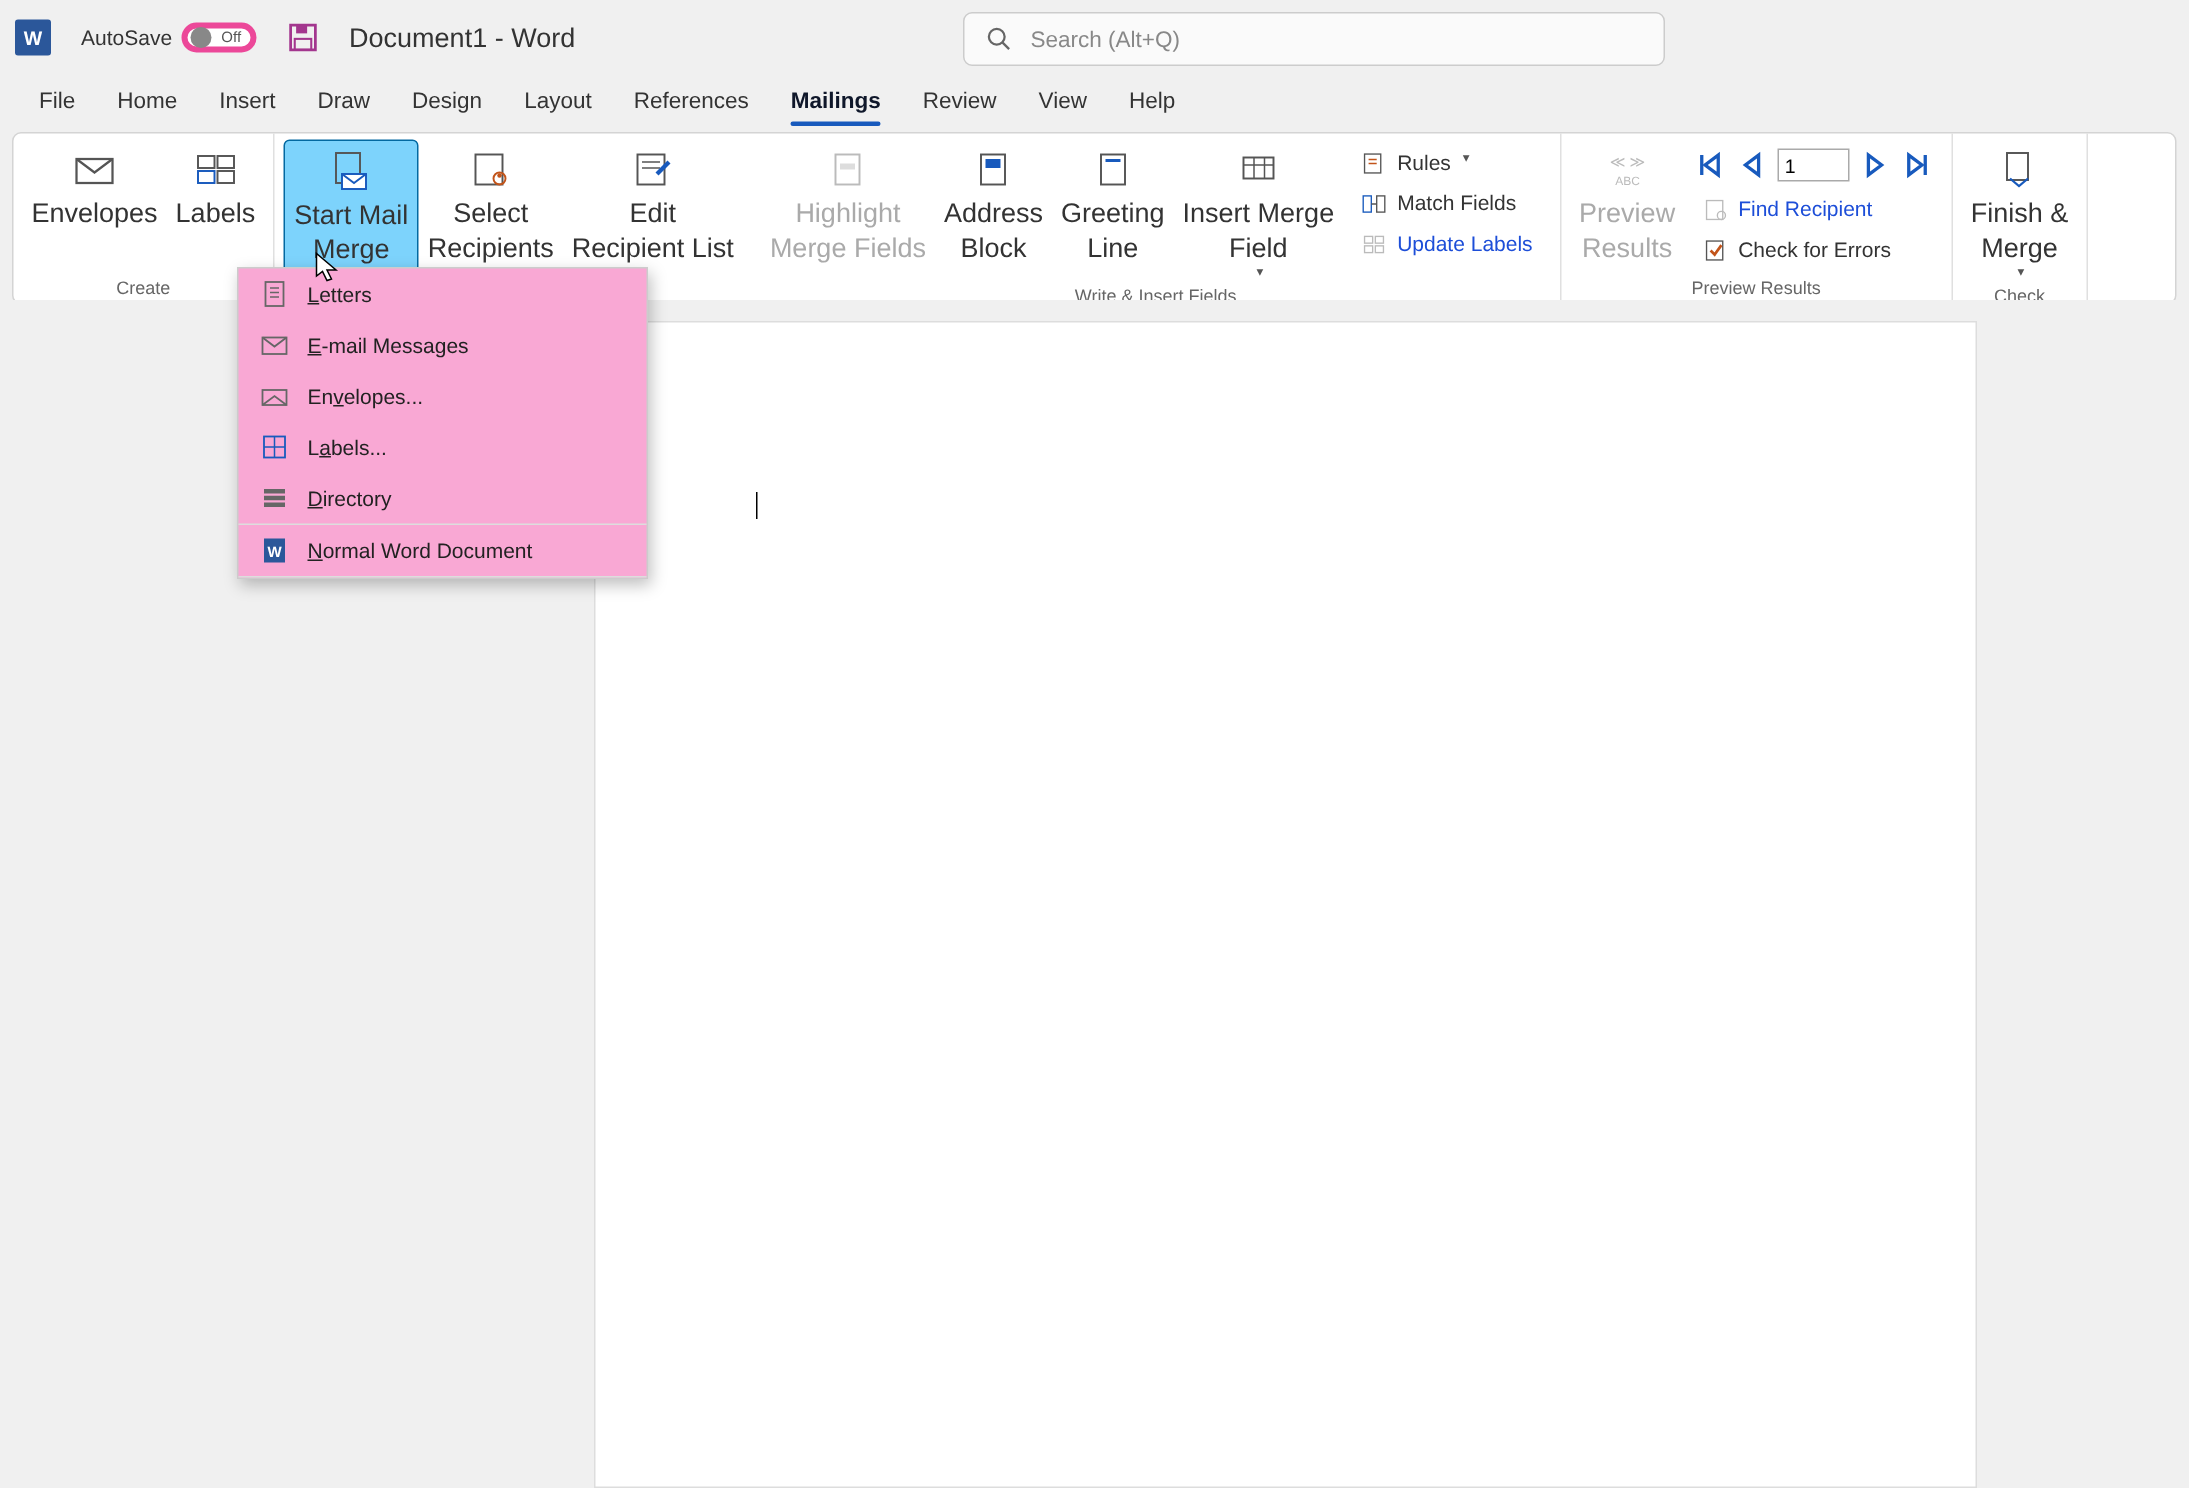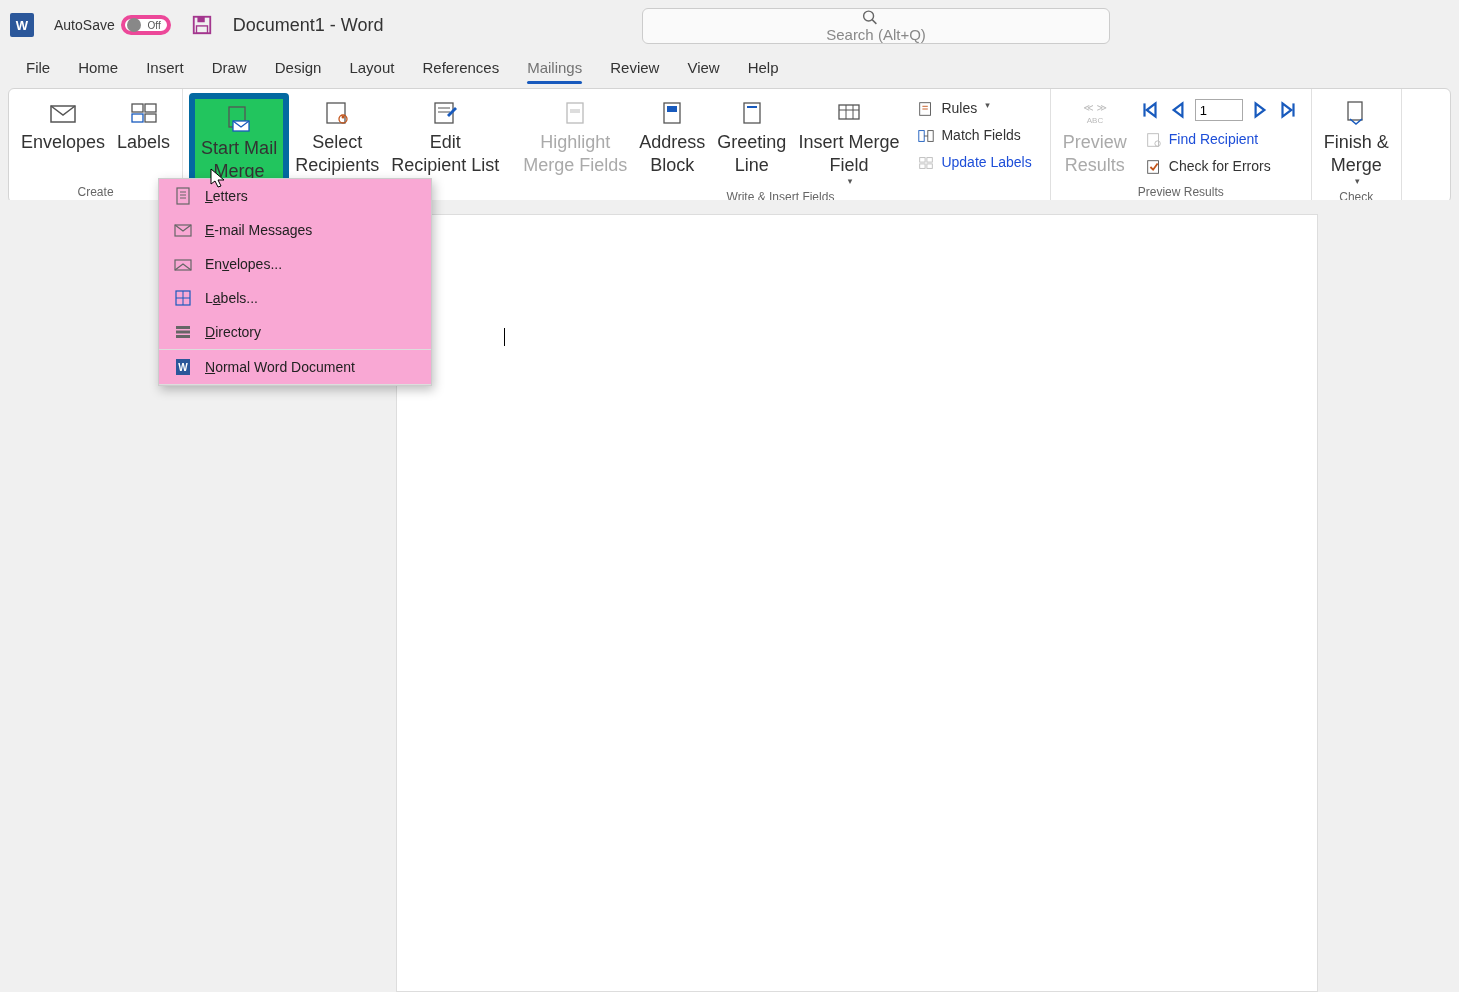--- a/index.html
+++ b/index.html
@@ -7,37 +7,37 @@
   
   
   .title-bar { height: 50px; display: flex; align-items: center; padding: 0 10px; background: #f0f0f0; }
   .word-icon { width: 24px; height: 24px; background: #2b579a; color: white; font-size: 13px; font-weight: bold; display: flex; align-items: center; justify-content: center; margin-right: 20px; border-radius: 2px; }
   .autosave-label { font-size: 14px; color: #333; margin-right: 6px; }
   .autosave-toggle { width: 50px; height: 20px; border: 4px solid #ec4899; border-radius: 10px; background: #fff; display: flex; align-items: center; position: relative; margin-right: 20px; }
   .autosave-knob { width: 14px; height: 14px; border-radius: 50%; background: #888; position: absolute; left: 2px; }
   .autosave-off { font-size: 10px; color: #555; position: absolute; right: 6px; }
   .save-icon { width: 22px; height: 22px; margin-right: 20px; }
   .doc-title { font-size: 18px; color: #333; }
-  .search-box { position: absolute; left: 642px; top: 8px; width: 468px; height: 36px; border: 1px solid #ccc; border-radius: 6px; background: #fafafa; display: flex; align-items: center; padding: 0 14px; flex-direction: column; }
+  .search-box { position: absolute; left: 642px; top: 8px; width: 468px; height: 36px; border: 1px solid #ccc; border-radius: 6px; background: #fafafa; display: flex; align-items: center; padding: 0 14px; }
   .search-icon { width: 18px; height: 18px; margin-right: 12px; }
   .search-placeholder { font-size: 15px; color: #888; }
 
   
   .tabs { height: 34px; display: flex; align-items: center; padding: 0 12px; gap: 0; background: #f0f0f0; }
   .tab { font-size: 15px; color: #333; padding: 6px 14px; cursor: pointer; position: relative; }
-  .tab.active { color: #737373; }
+  .tab.active { color: #0f172a; font-weight: bold; }
   .tab.active::after { content: ''; position: absolute; bottom: -2px; left: 14px; right: 14px; height: 3px; background: #185abd; border-radius: 2px; }
 
   
   .ribbon { height: 115px; background: #fff; border: 1px solid #d4d4d4; border-radius: 6px; margin: 4px 8px 0 8px; display: flex; position: relative; }
   .group { border-right: 1px solid #e0e0e0; display: flex; flex-direction: column; align-items: center; padding: 4px 6px 0 6px; position: relative; }
   .group-buttons { display: flex; flex: 1; align-items: flex-start; }
   .group-label { font-size: 12px; color: #666; padding-bottom: 3px; text-align: center; width: 100%; }
   .big-btn { display: flex; flex-direction: column; align-items: center; justify-content: flex-start; padding: 4px 6px; border-radius: 4px; cursor: pointer; text-align: center; min-width: 52px; }
-  .big-btn.pressed { background: #22c55e; border: 6px solid #0369a1; }
+  .big-btn.pressed { background: #7dd3fc; border: 1px solid #0369a1; }
   .big-btn-icon { width: 32px; height: 32px; margin-bottom: 2px; }
   .big-btn-label { font-size: 18px; color: #333; line-height: 1.25; }
   .big-btn.disabled .big-btn-label { color: #aaa; }
   .small-col { display: flex; flex-direction: column; gap: 3px; padding: 4px 6px; }
   .small-btn { display: flex; align-items: flex-start; gap: 6px; padding: 3px 6px; border-radius: 3px; cursor: pointer; font-size: 14px; color: #333; }
   .small-btn.disabled { color: #1d4ed8; }
   .small-btn-icon { width: 18px; height: 18px; flex-shrink: 0; }
   .chev { font-size: 9px; color: #555; margin-left: 2px; }
   .nav-row { display: flex; align-items: center; gap: 6px; padding: 4px 0; }
   .nav-btn { width: 22px; height: 22px; display: flex; align-items: center; justify-content: center; cursor: pointer; }

